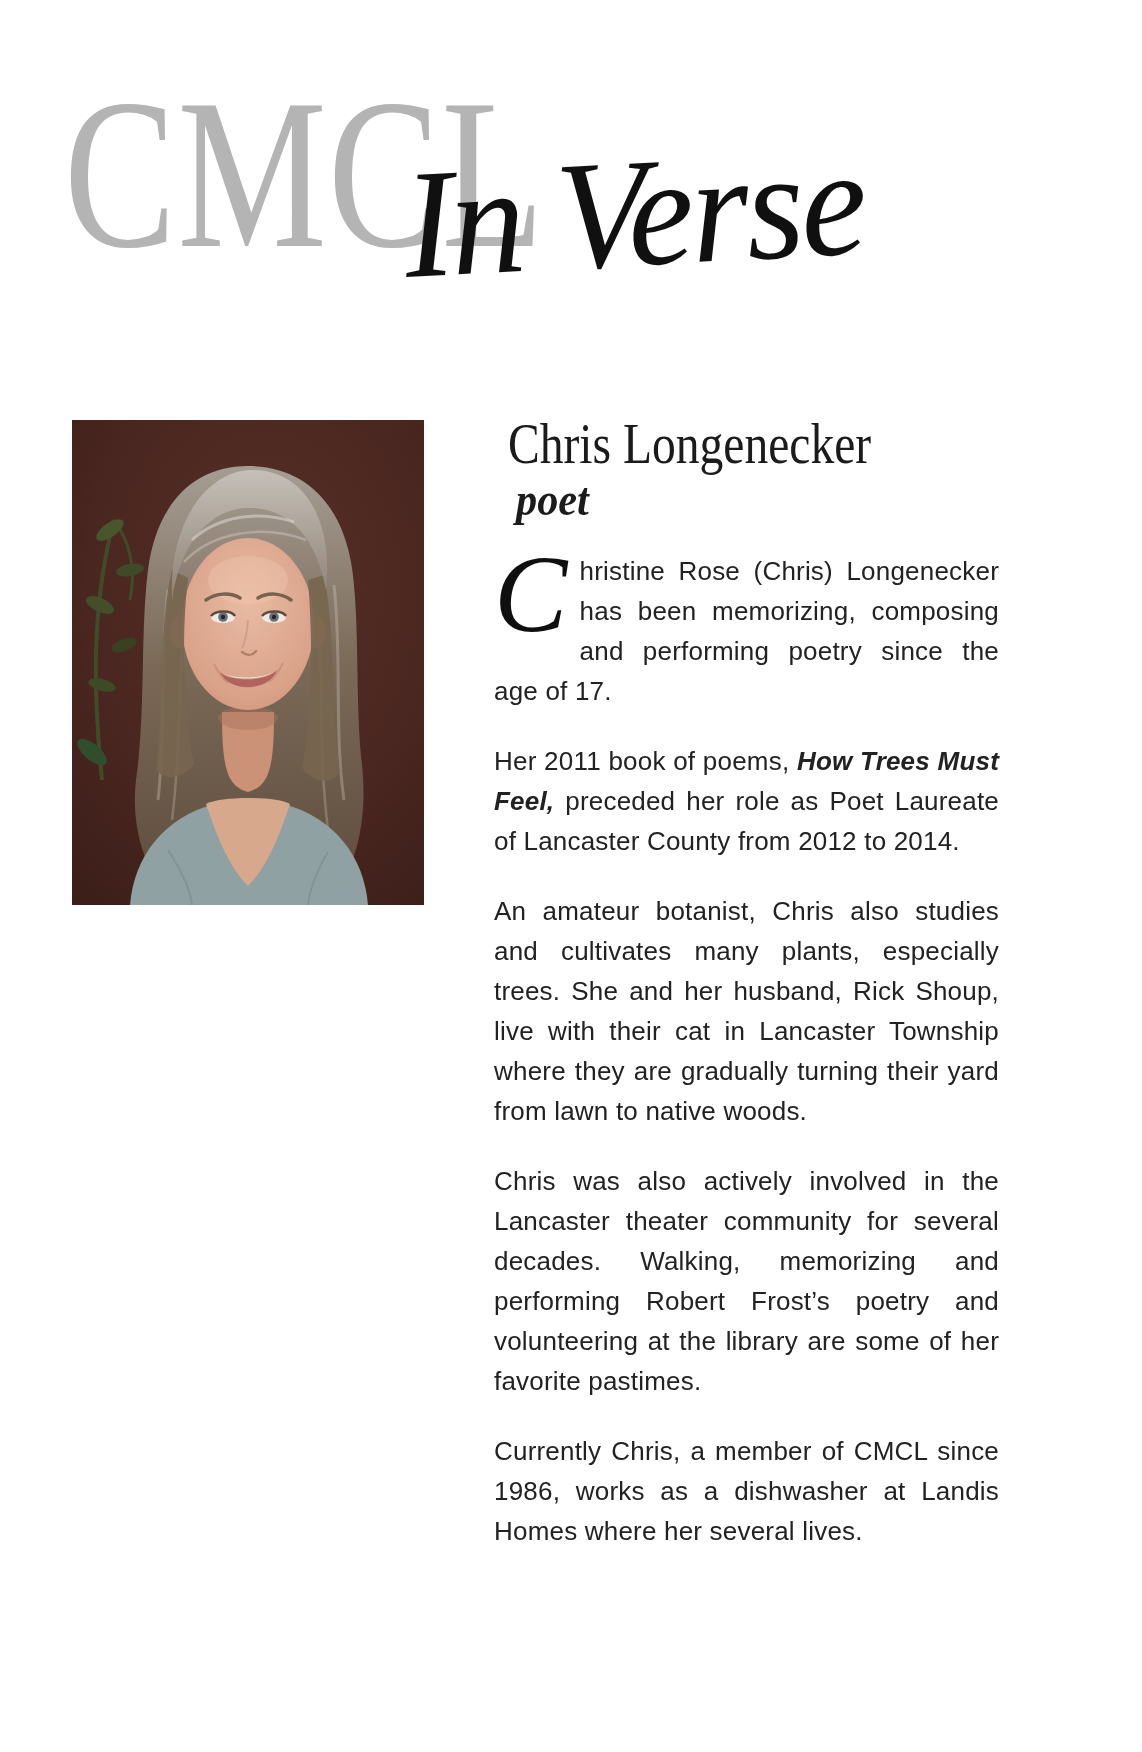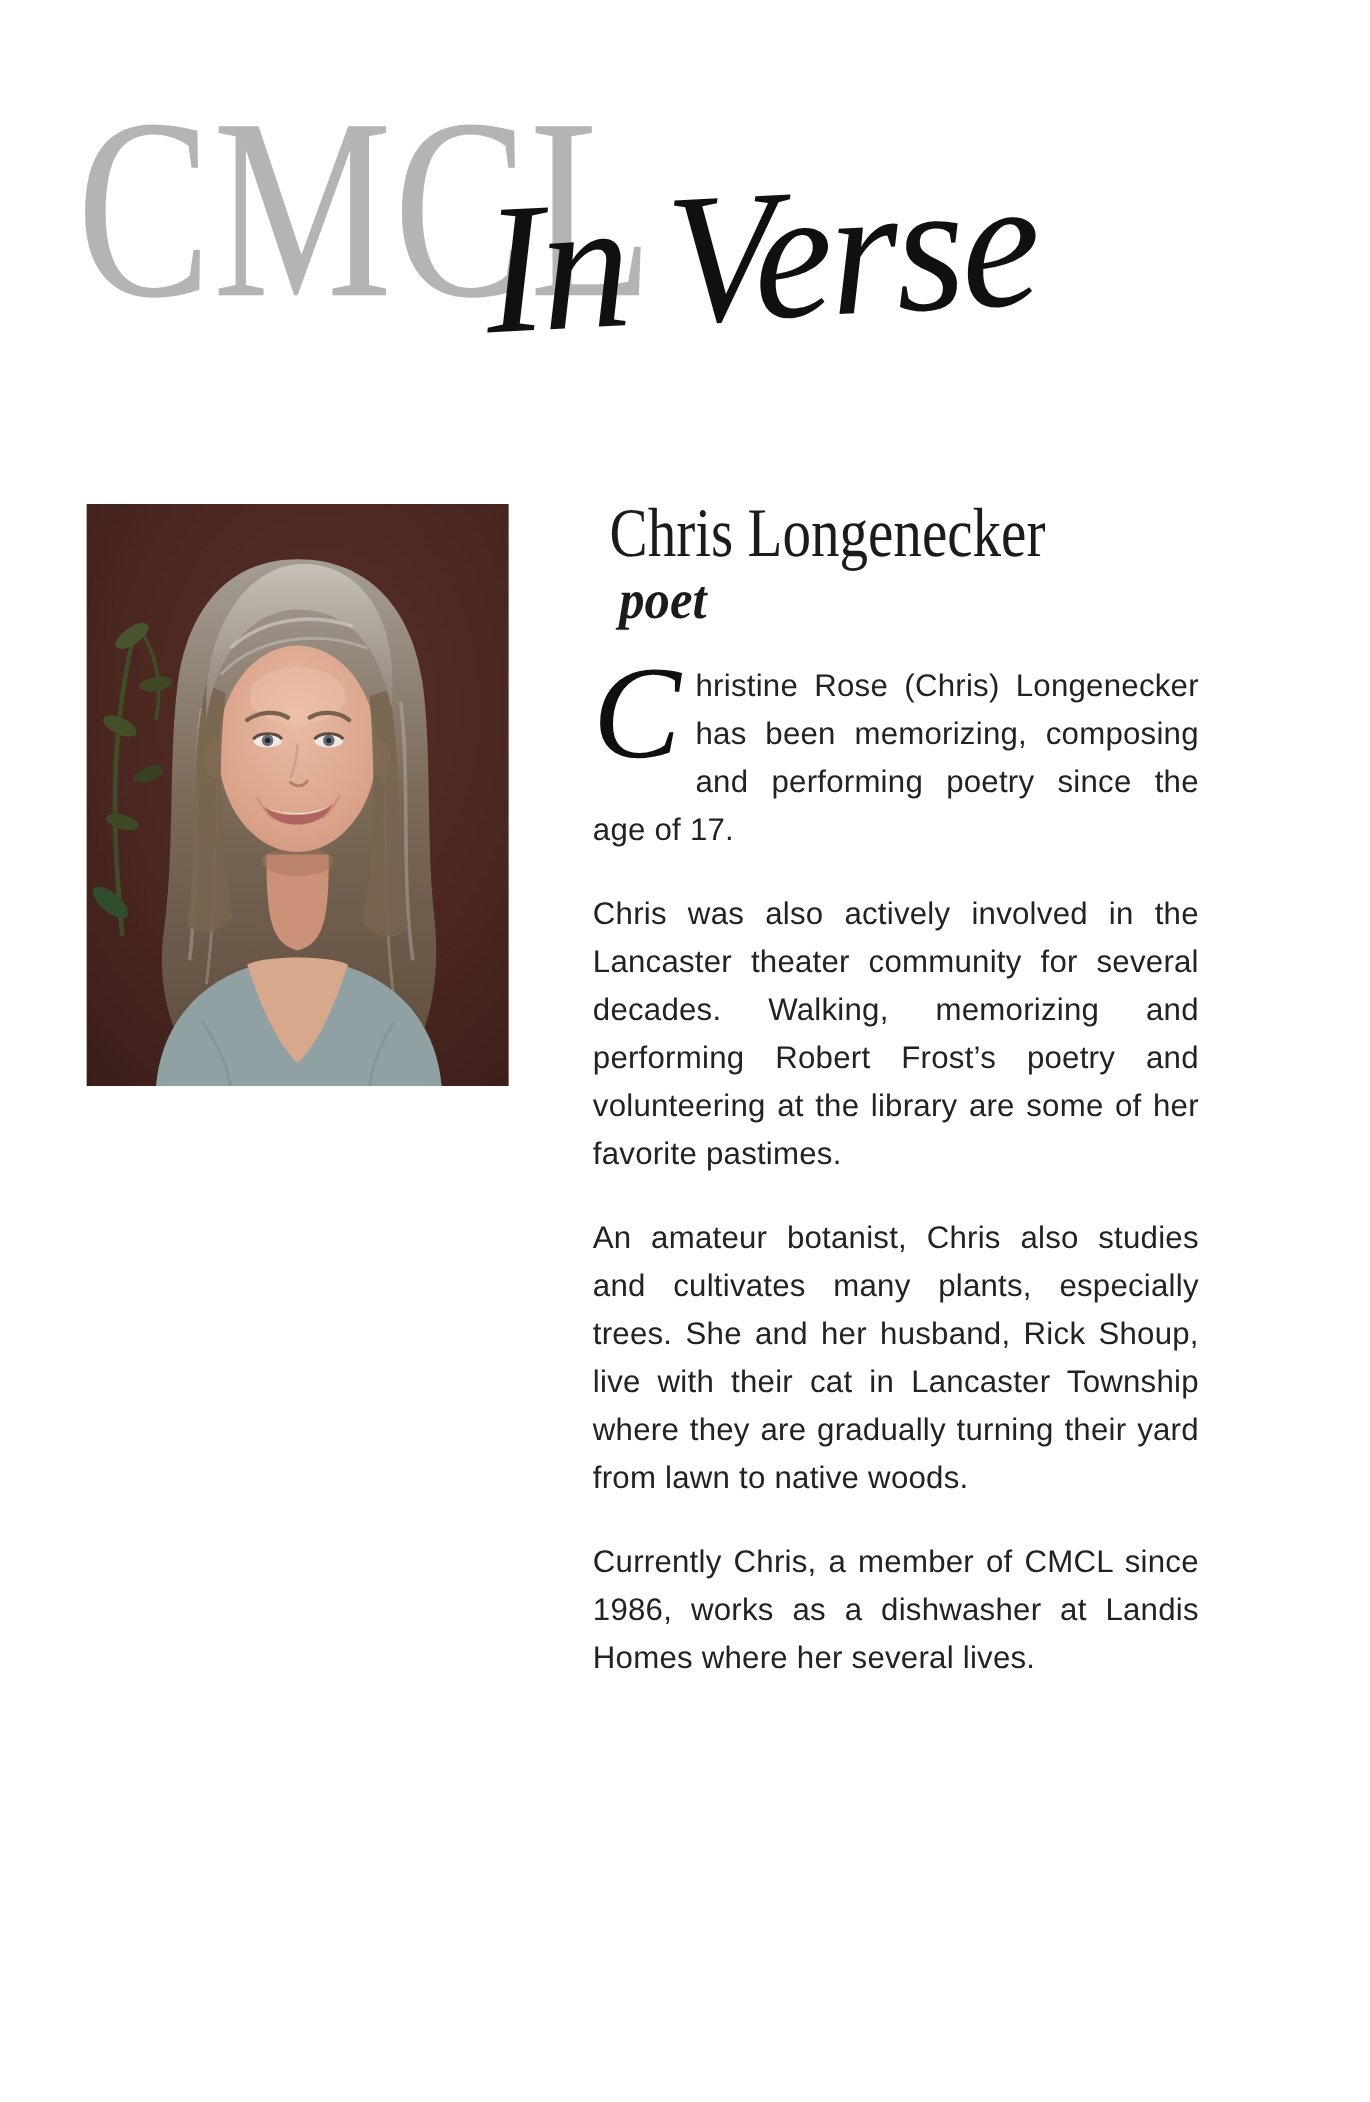--- a/index.html
+++ b/index.html
@@ -163,19 +163,20 @@
       </g>
     </svg>
   </figure>
 
   <main class="content">
     <h1 class="poet-name">Chris Longenecker</h1>
     <div class="poet-role">poet</div>
 
     <p class="para first"><span class="dropcap">C</span><span>hristine Rose (Chris) Longenecker has been memorizing, composing and performing poetry since the age of 17.</span></p>
 
+    <p class="para"><span>Her 2011 book of poems, </span><span class="book">How Trees Must Feel,</span><span> preceded her role as Poet Laureate of Lancaster County from 2012 to 2014.</span></p>
 
+    <p class="para">An amateur botanist, Chris also studies and cultivates many plants, especially trees.  She and her husband, Rick Shoup, live with their cat in Lancaster Township where they are gradually turning their yard from lawn to native woods.</p>
     <p class="para">Chris was also actively involved in the Lancaster theater community for several decades.  Walking, memorizing and performing Robert Frost’s poetry and volunteering at the library are some of her favorite pastimes.</p>
-    <p class="para">An amateur botanist, Chris also studies and cultivates many plants, especially trees.  She and her husband, Rick Shoup, live with their cat in Lancaster Township where they are gradually turning their yard from lawn to native woods.</p>
     <p class="para">Currently Chris, a member of CMCL since 1986, works as a dishwasher at Landis Homes where her several lives.</p>
   </main>
 
 </div>
 
 </body></html>

